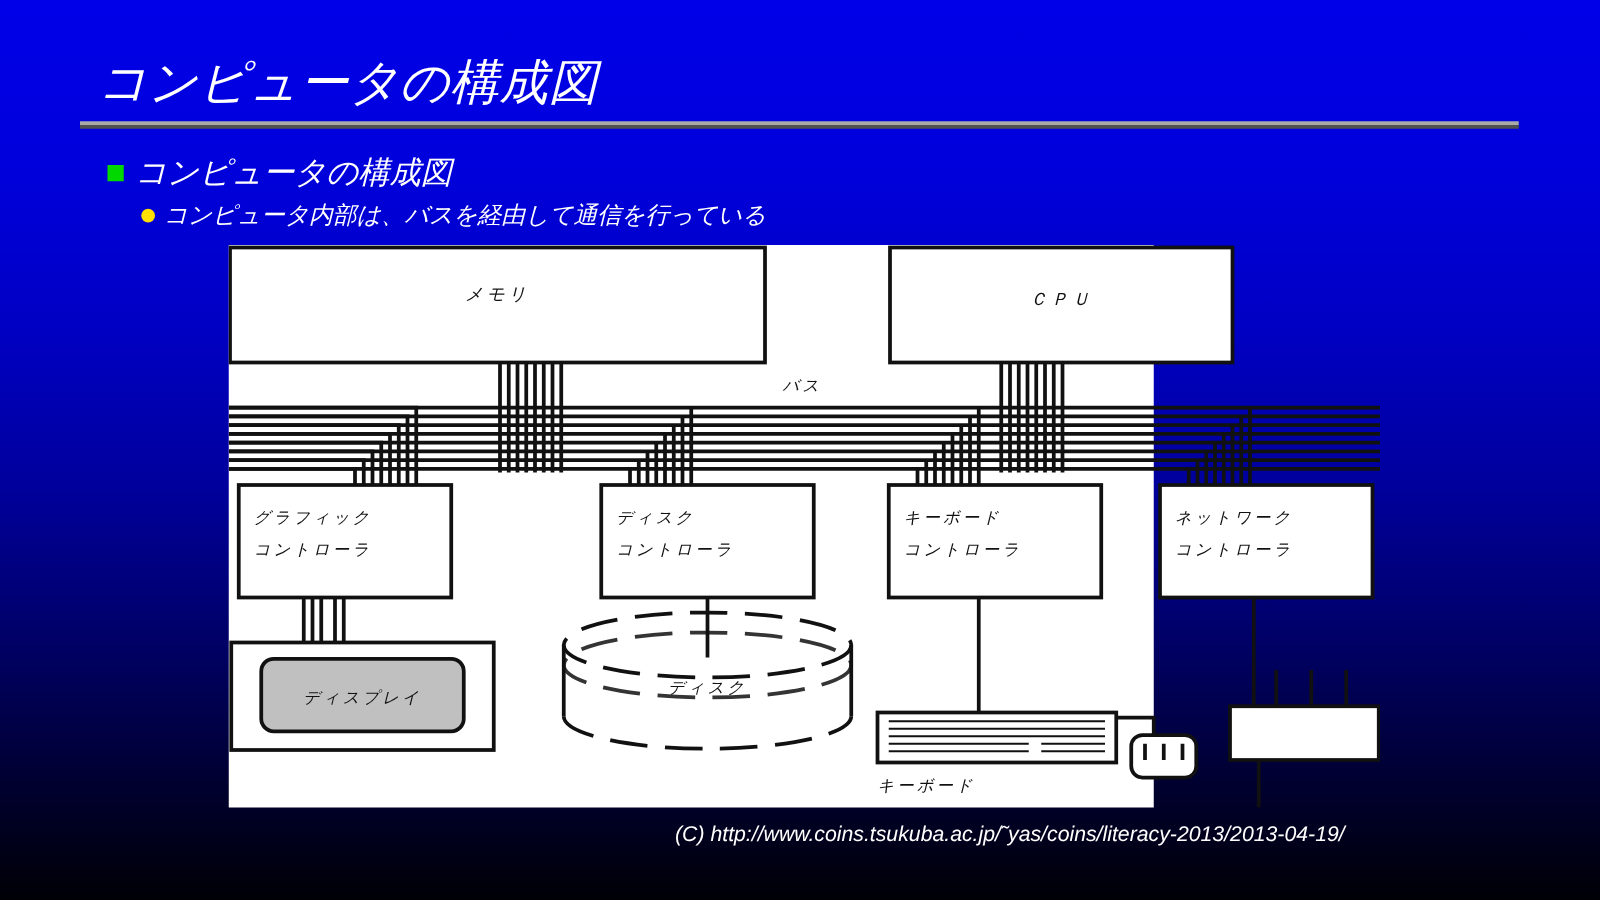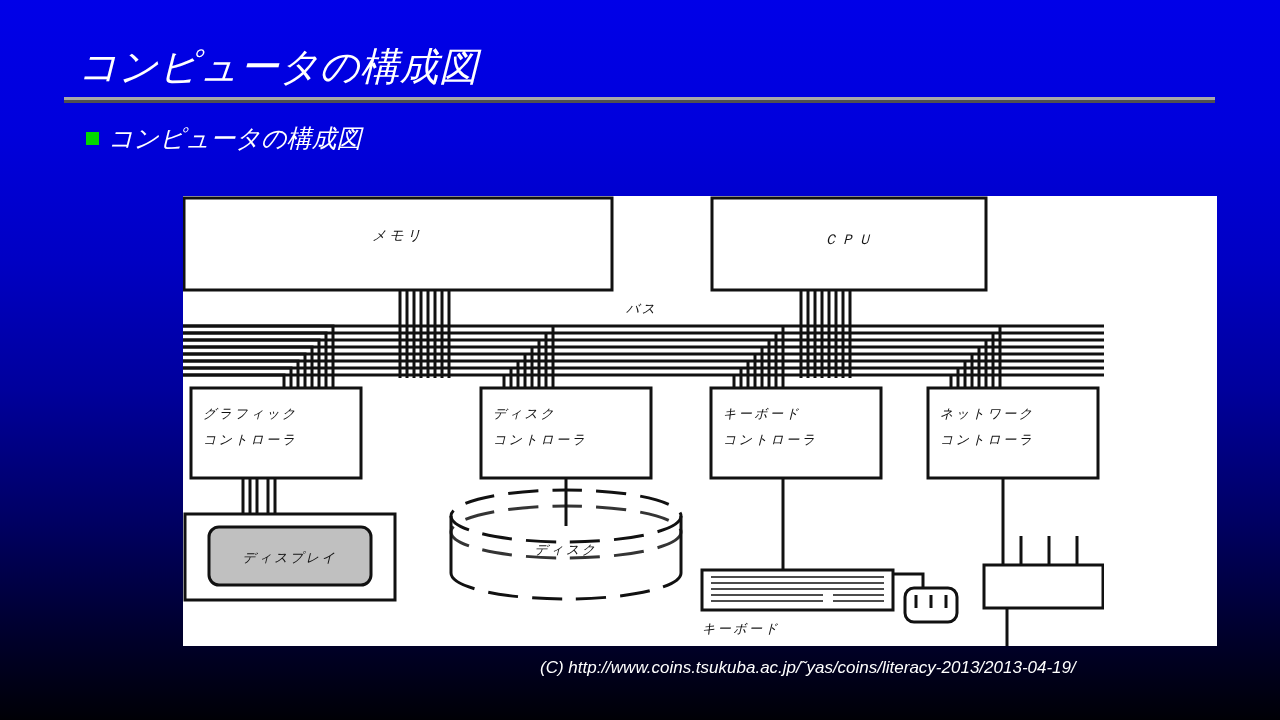--- a/index.html
+++ b/index.html
@@ -103,21 +103,21 @@
     font-size: 19px;
     line-height: 23px;
     white-space: nowrap;
   }
 
   
   #diagram-canvas {
     position: absolute;
     left: 183px;
     top: 196px;
-    width: 1034px;
+    width: 740px;
     height: 450px;
     background: #ffffff;
   }
   #diagram-canvas svg {
     display: block;
     width: 921px;
     height: 450px;
   }
   .dg-label {
     font-family: "DejaVu Sans", sans-serif;
@@ -152,20 +152,24 @@
   <div id="title-rule">
     <div class="rule-light"></div>
     <div class="rule-dark"></div>
   </div>
 
   <div id="bullet-l1">
     <span class="marker-square"></span>
     <span class="bullet-text">コンピュータの構成図</span>
   </div>
 
+  <div id="bullet-l2">
+    <span class="marker-dot"></span>
+    <span class="bullet-text">コンピュータ内部は、バスを経由して通信を行っている</span>
+  </div>
 
   <div id="diagram-canvas">
     <svg viewBox="0 0 921 450" xmlns="http://www.w3.org/2000/svg">
 
       <g>
         <rect x="1" y="2" width="428" height="92" fill="#ffffff" stroke="#111111" stroke-width="3"></rect>
         <text class="dg-label" x="215" y="44" text-anchor="middle">メモリ</text>
       </g>
 
       <g>

